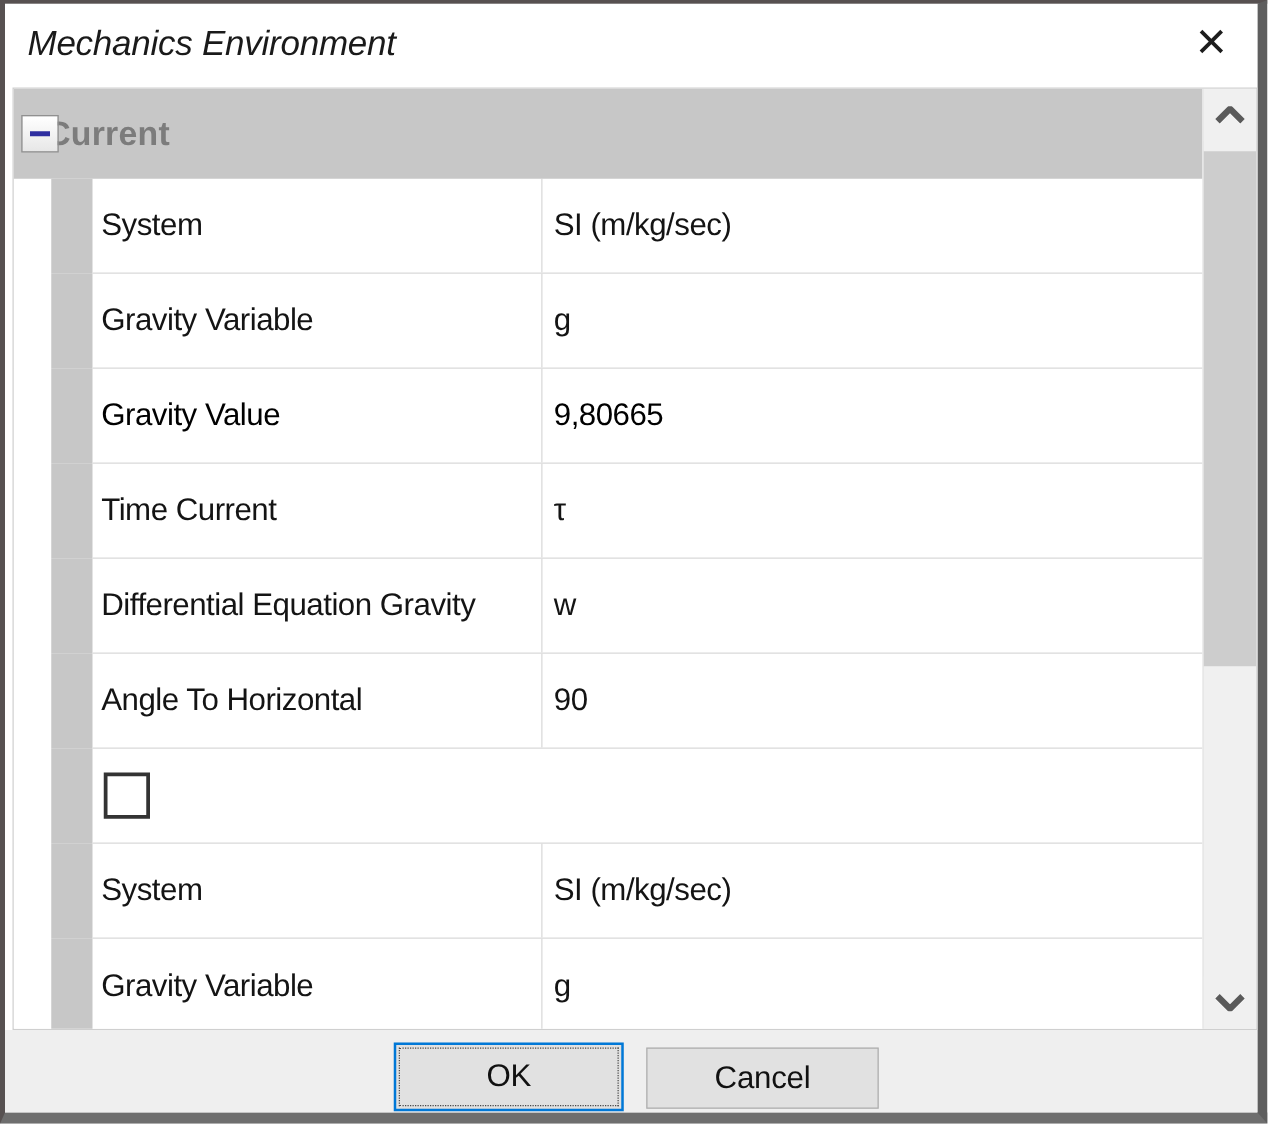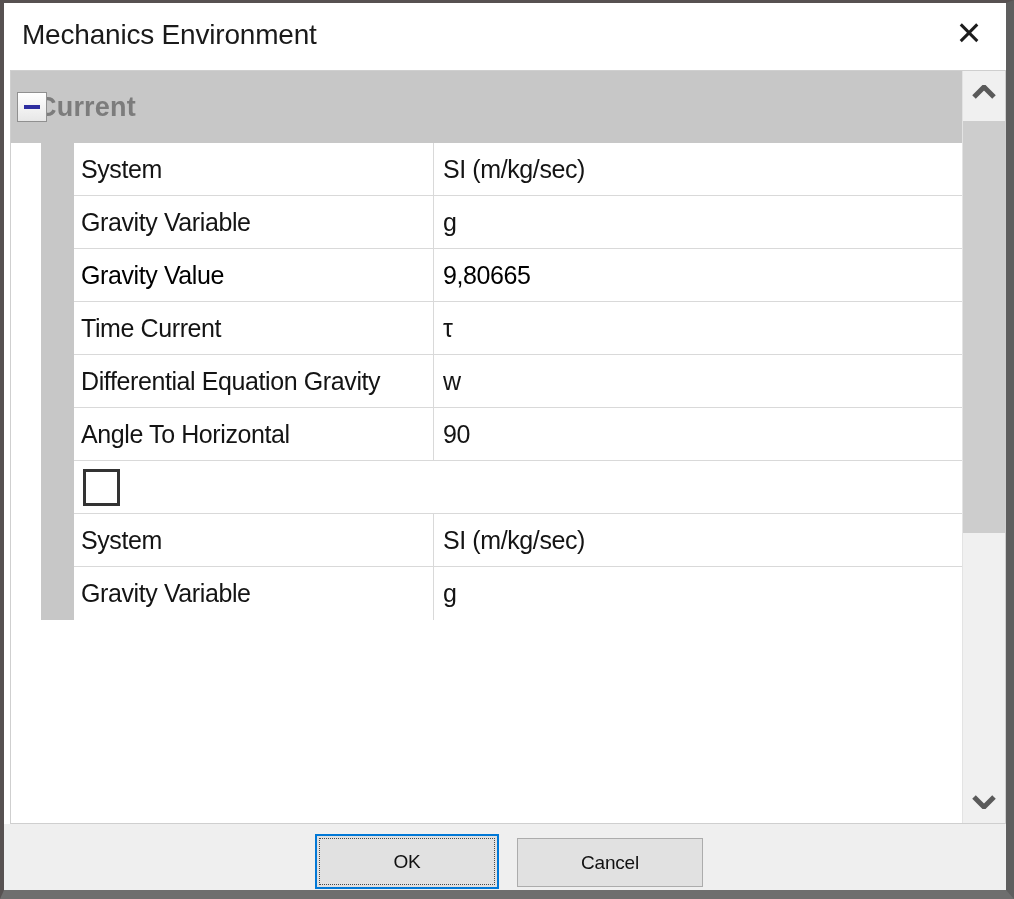--- a/index.html
+++ b/index.html
@@ -10,21 +10,21 @@
     position:relative; width:1014px; height:899px; background:#ffffff;
     border-top:3px solid #575151; border-left:4px solid #575151;
     border-right:8px solid #5e5e5e; border-bottom:9px solid #6e6e6e;
     overflow:hidden;
   }
 
   
   .titlebar { position:absolute; left:0; top:0; width:1002px; height:67px; background:#ffffff; }
   .title-text {
     position:absolute; left:18px; top:0; height:67px; line-height:64px;
-    font-size:28px; color:#1a1a1a; letter-spacing:-0.2px; white-space:nowrap;
+    font-size:28px; color:#1a1a1a; letter-spacing:-0.2px; white-space:nowrap;font-style:italic;
   }
   .close-btn {
     position:absolute; right:14px; top:6px; width:46px; height:48px;
     display:flex; align-items:center; justify-content:center; cursor:default;
   }
   .close-glyph { font-size:42px; font-weight:300; color:#1c1c1c; line-height:1; }
 
   
   .viewport {
     position:absolute; left:6px; top:67px; width:996px; height:754px;
@@ -39,21 +39,21 @@
   .collapse-box {
     position:absolute; left:6px; top:21px; width:30px; height:30px;
     background:linear-gradient(#ffffff,#e7e7e7); border:1px solid #909090;
     display:flex; align-items:center; justify-content:center; cursor:default;
   }
   .minus-bar { width:16px; height:4px; background:#2e2ea0; }
   .section-title {
     margin-left:26px; font-size:27px; font-weight:bold; color:#7c7c7c; letter-spacing:0.2px;
   }
 
-  .row { display:flex; width:100%; height:53px; background:#ffffff;padding-left:30px; }
+  .row { display:flex; width:100%; height:76px; background:#ffffff;padding-left:30px; }
   .gutter { width:33px; background:#c7c7c7; flex:none; }
   .cells { flex:1; display:flex; border-bottom:1px solid #d9d9d9; }
   .row:last-child .cells { border-bottom:none; }
   .cell { display:flex; align-items:center; font-size:25px; letter-spacing:-0.4px; color:#141414; white-space:nowrap; }
   .cell.label { width:360px; flex:none; border-right:1px solid #d9d9d9; padding-left:7px; }
   .cell.value { flex:1; padding-left:9px; }
   .disabled { color:#000000; }
 
   .checkbox {
     width:37px; height:37px; border:3px solid #333333; background:#ffffff; margin-left:0px;
@@ -69,21 +69,21 @@
     display:flex; align-items:center; justify-content:center; background:#f0f0f0;
   }
   .scroll-btn.up { top:0; }
   .scroll-btn.down { bottom:0; }
   .scroll-thumb { position:absolute; left:0; top:50px; width:42px; height:412px; background:#cdcdcd; }
 
   
   .bottom-panel { position:absolute; left:0; top:821px; width:1002px; height:66px; background:#efefef; }
   .btn {
     position:absolute; display:flex; align-items:center; justify-content:center;
-    font-size:19px; color:#111111; background:#e1e1e1; letter-spacing:-0.2px; cursor:default;
+    font-size:25px; color:#111111; background:#e1e1e1; letter-spacing:-0.2px; cursor:default;
   }
   .btn.ok {
     left:311px; top:10px; width:184px; height:55px;
     border:2px solid #0078d7; outline:1px dotted #4a4a4a; outline-offset:-5px;
   }
   .btn.cancel {
     left:513px; top:14px; width:186px; height:49px;
     border:1px solid #acacac;
   }
 </style>

